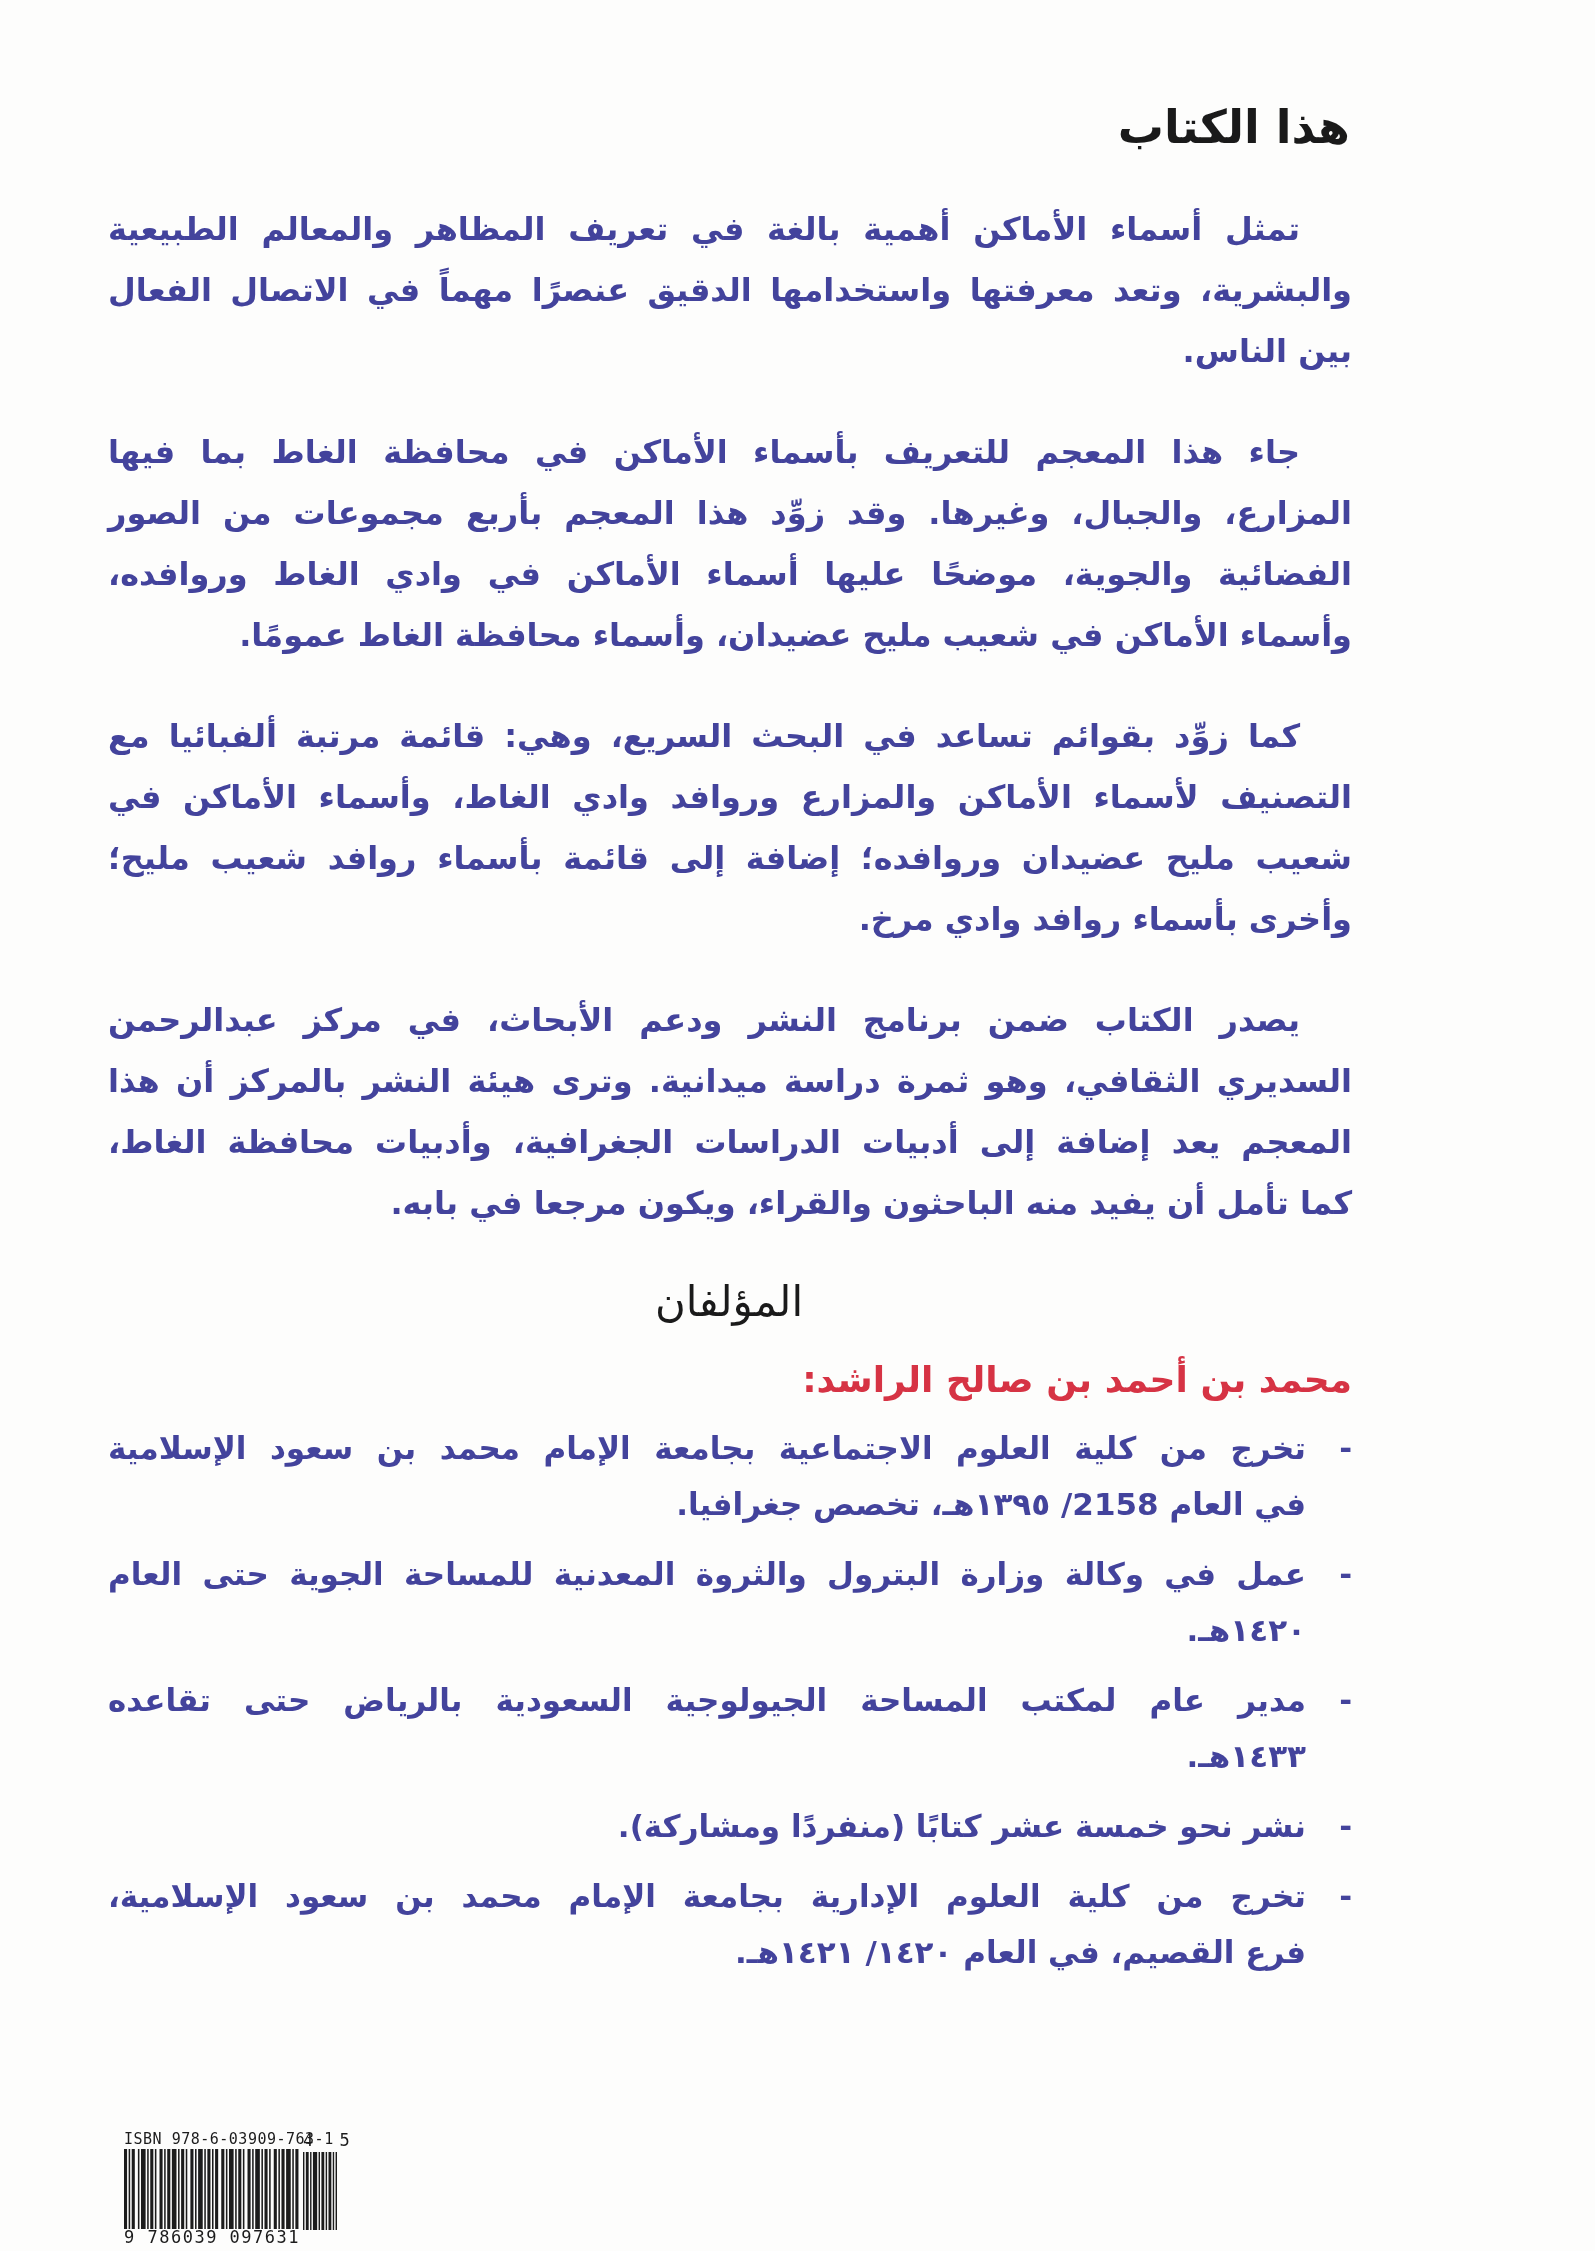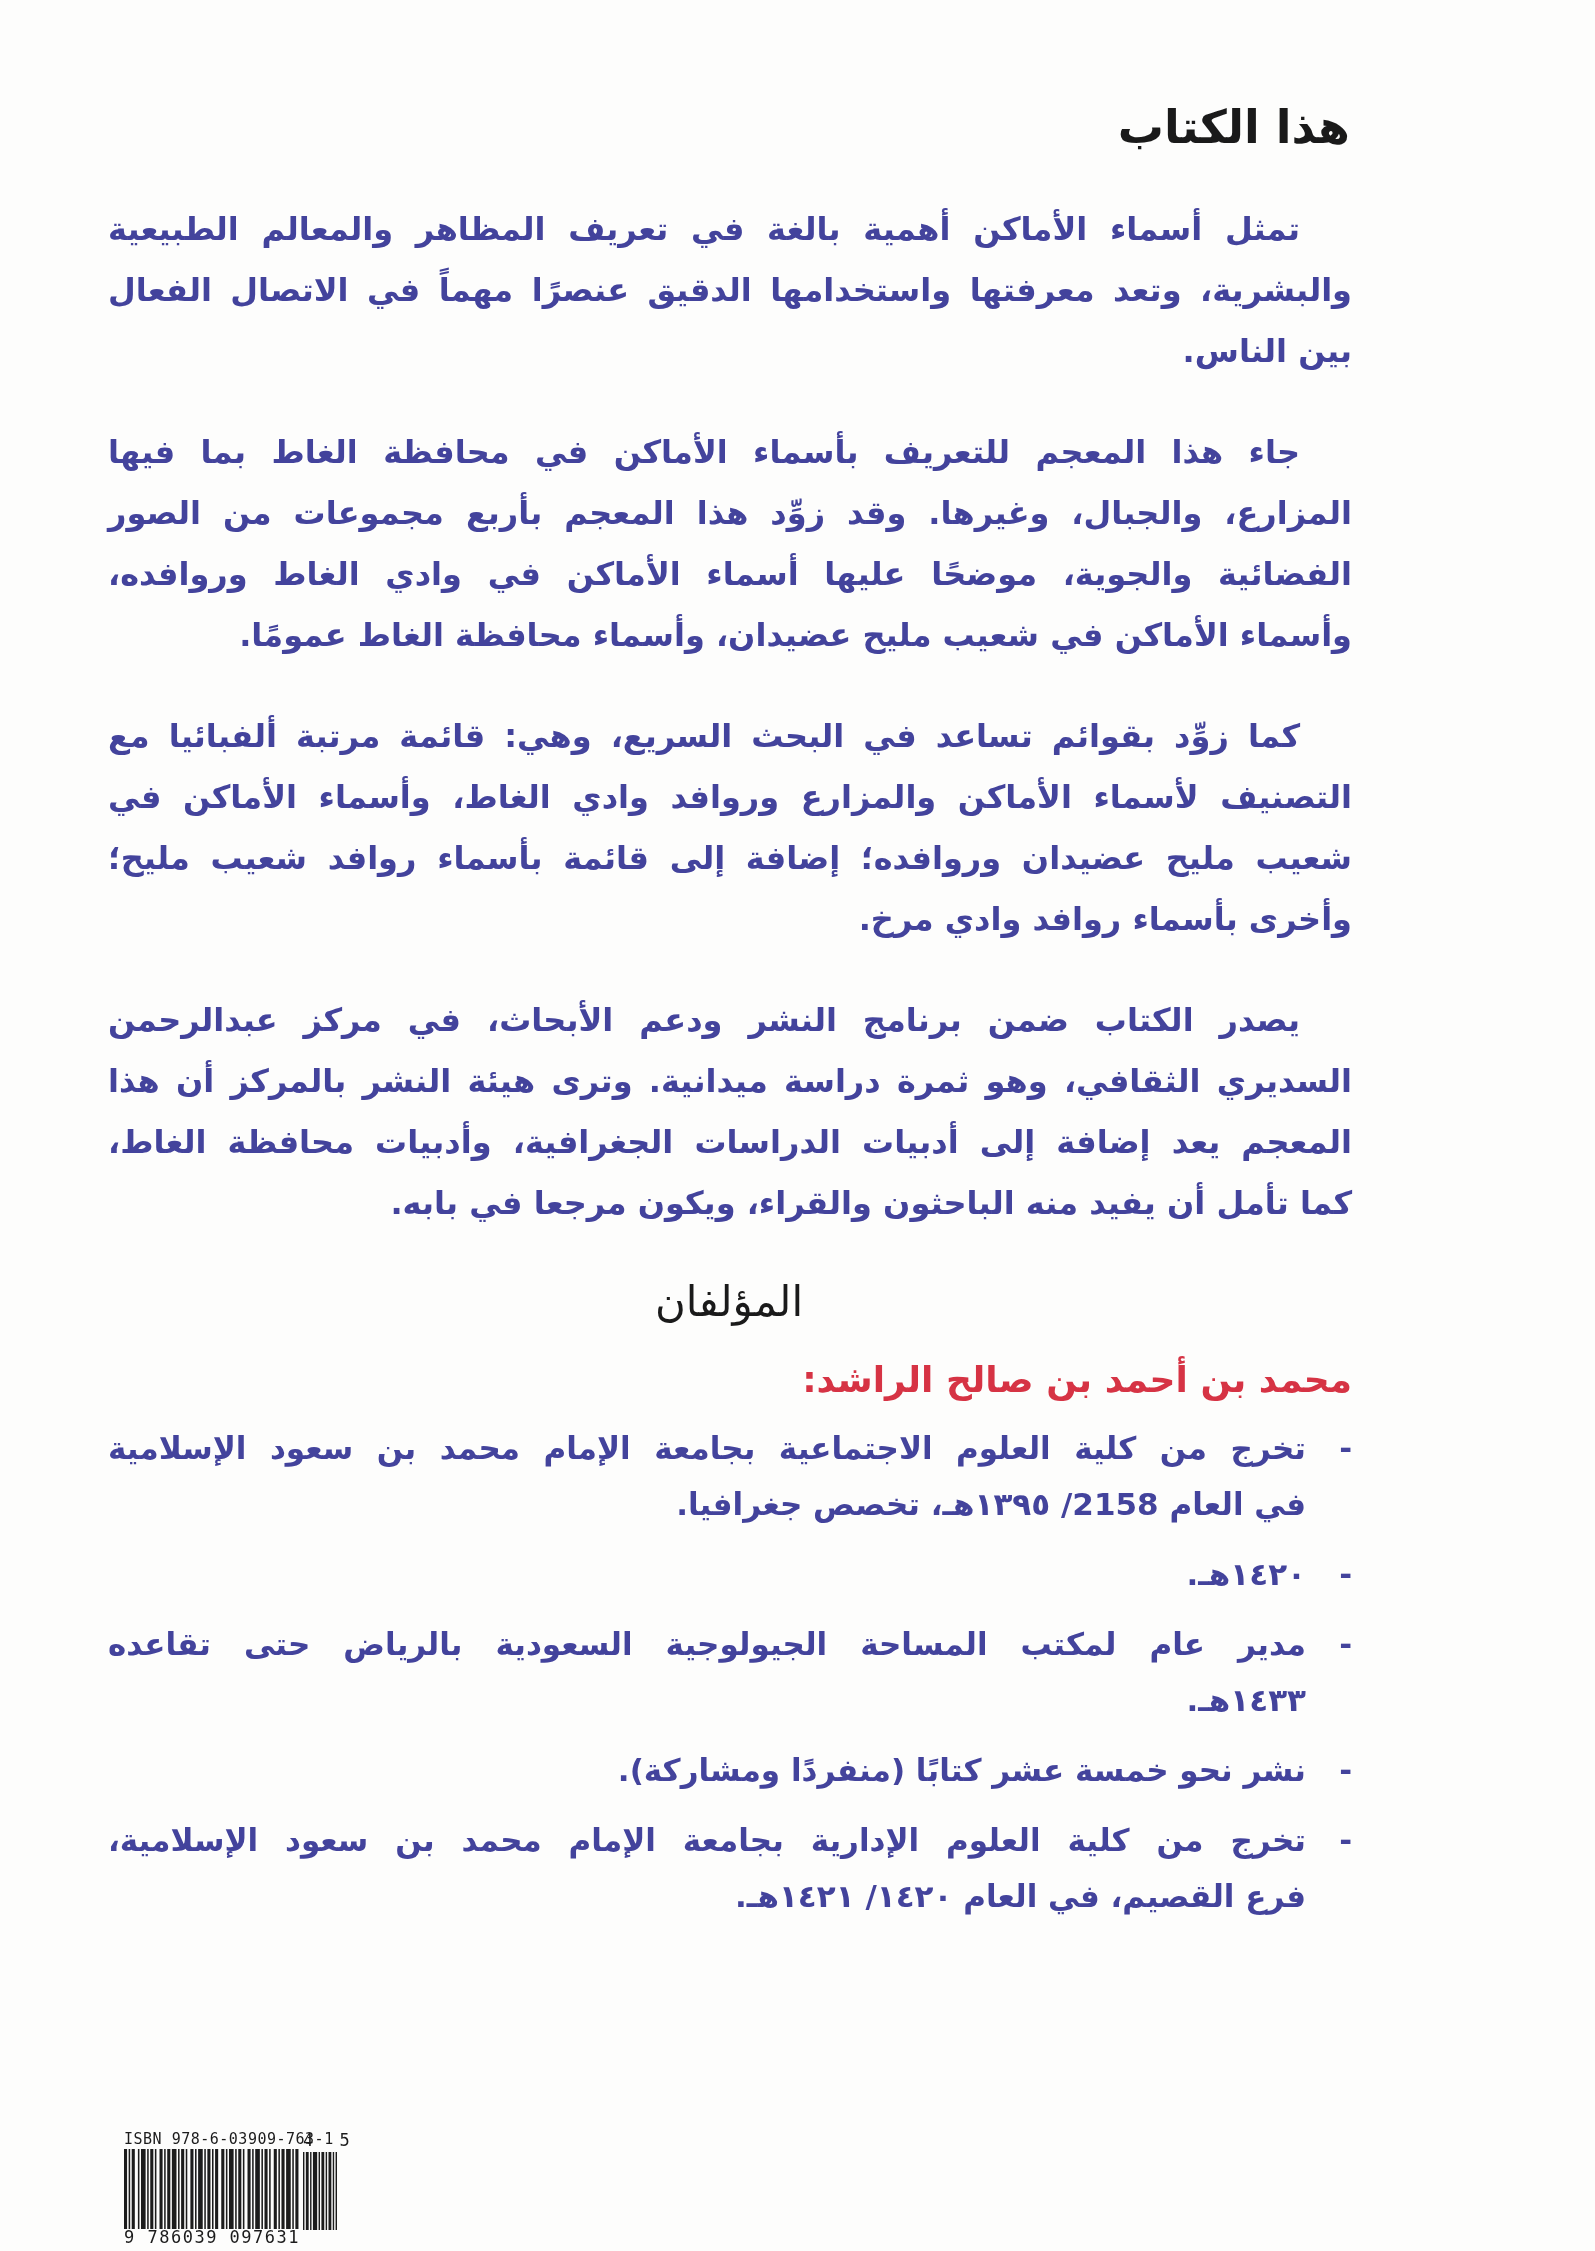--- a/index.html
+++ b/index.html
@@ -151,20 +151,21 @@
       <span class="dash">-</span>
       <div class="btext">
         <div class="line jf">تخرج من كلية العلوم الاجتماعية بجامعة الإمام محمد بن سعود الإسلامية</div>
         <div class="line last">في العام 2158/ ١٣٩٥هـ، تخصص جغرافيا.</div>
       </div>
     </div>
 
     <div class="bullet">
       <span class="dash">-</span>
       <div class="btext">
+        <div class="line jf">عمل في وكالة وزارة البترول والثروة المعدنية للمساحة الجوية حتى العام</div>
         <div class="line last">١٤٢٠هـ.</div>
       </div>
     </div>
 
     <div class="bullet">
       <span class="dash">-</span>
       <div class="btext">
         <div class="line jf">مدير عام لمكتب المساحة الجيولوجية السعودية بالرياض حتى تقاعده</div>
         <div class="line last">١٤٣٣هـ.</div>
       </div>

